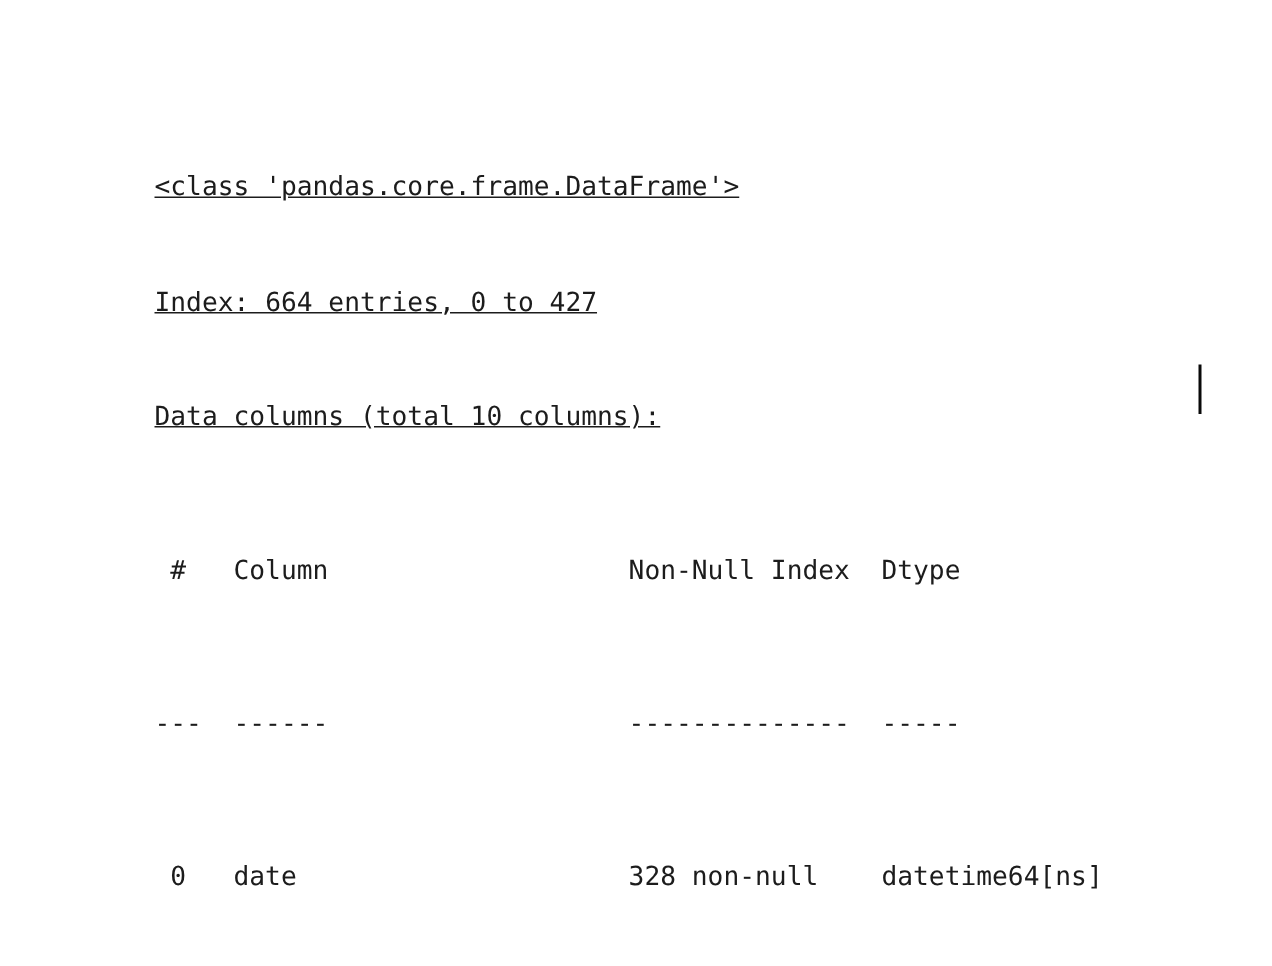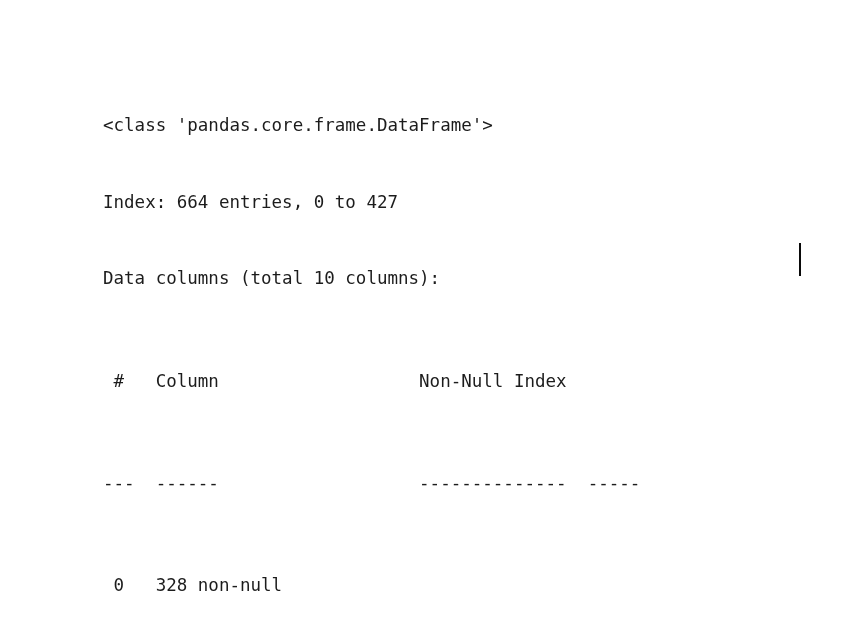--- a/index.html
+++ b/index.html
@@ -21,20 +21,21 @@
     left: 103px;
     top: 36px;
     font-family: "DejaVu Sans Mono", "Liberation Mono", monospace;
     font-size: 17.5px;
     line-height: 25.6px;
     color: #1c1c1c;
     white-space: pre;
   }
   .line {
     height: 25.6px;
+    text-decoration: underline;
   }
   .tbl-row {
     display: grid;
     grid-template-columns: 4ch 25ch 16ch auto;
     padding-left: 1ch;
     height: 25.6px;
   }
   .tbl-sep {
     display: grid;
     grid-template-columns: 5ch 25ch 16ch auto;
@@ -57,32 +58,35 @@
   <div class="df-info">
 
     <div class="line">&lt;class 'pandas.core.frame.DataFrame'&gt;</div>
     <div class="line">Index: 664 entries, 0 to 427</div>
     <div class="line">Data columns (total 10 columns):</div>
 
     <div class="tbl-row">
       <span class="cell">#</span>
       <span class="cell">Column</span>
       <span class="cell">Non-Null Index</span>
+      <span class="cell">Dtype</span>
     </div>
 
     <div class="tbl-sep">
       <span class="cell">---</span>
       <span class="cell">------</span>
       <span class="cell">--------------</span>
       <span class="cell">-----</span>
     </div>
 
     <div class="tbl-row">
       <span class="cell">0</span>
+      <span class="cell">date</span>
       <span class="cell">328 non-null</span>
+      <span class="cell">datetime64[ns]</span>
     </div>
     
     
     
     
     
     
     
     
     

